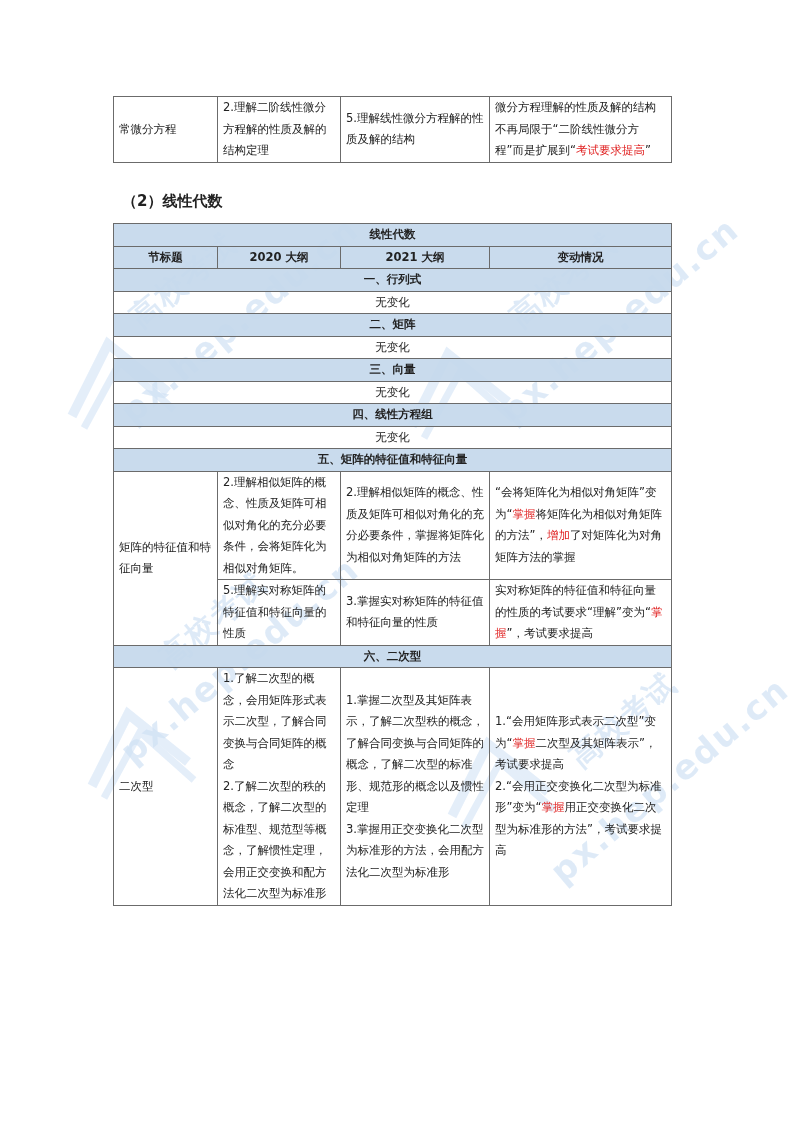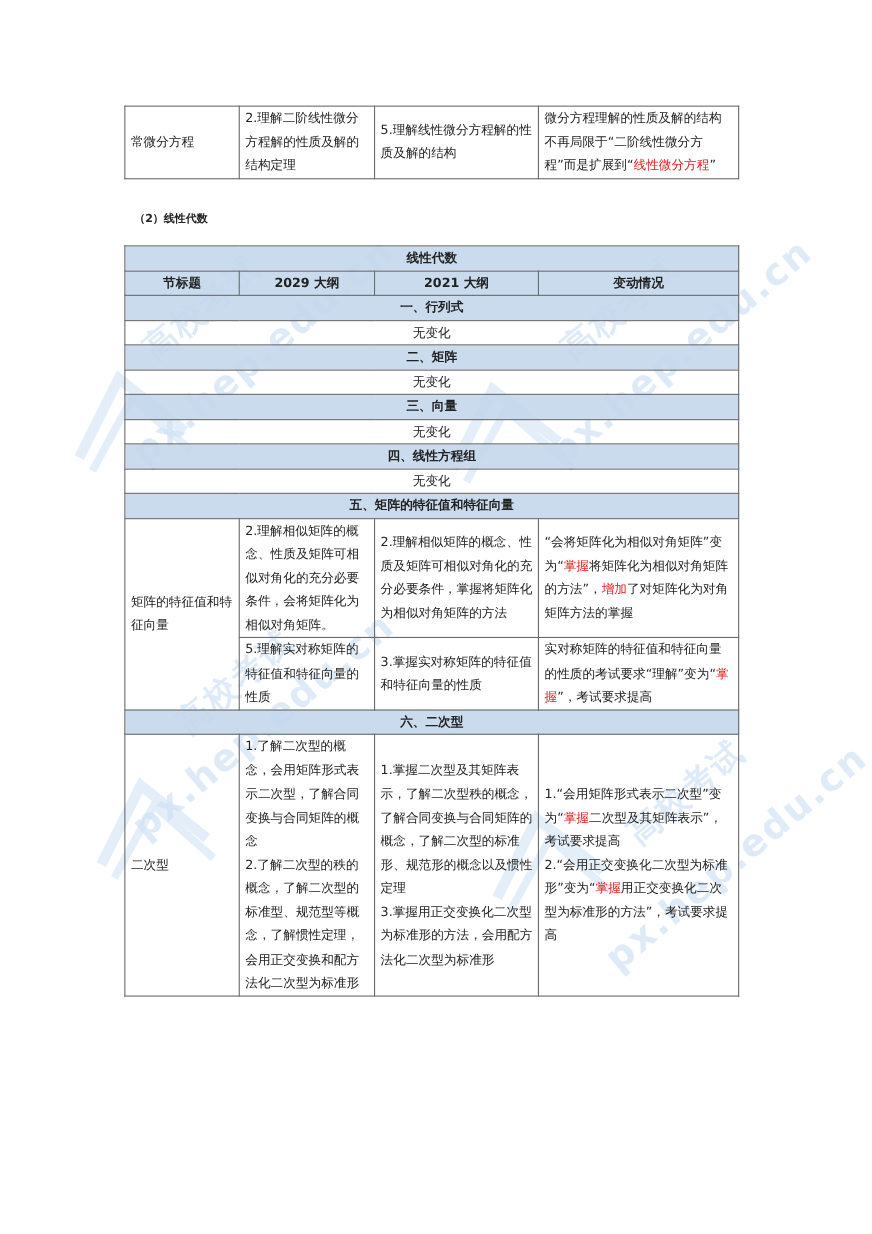--- a/index.html
+++ b/index.html
@@ -22,21 +22,21 @@
   td {
     border: 1px solid #6b6b6b; font-size: 11.5px; line-height: 21.5px;
     padding: 0 5px; vertical-align: middle; background: transparent;
   }
   .top-table { left: 113px; top: 96px; width: 558px; }
   .main-table { left: 113px; top: 223px; width: 558px; }
   .shade { background: rgba(196, 216, 236, 0.92); font-weight: bold; text-align: center; }
   .center { text-align: center; }
   .red { color: #e02020; }
   .section-title {
-    position: absolute; left: 122px; top: 192px; font-size: 10px;
+    position: absolute; left: 122px; top: 192px; font-size: 15px;
     font-weight: bold; z-index: 1;
   }
   .r21 td { height: 20px; }
 </style>
 </head>
 <body>
 
 <div class="watermark wm-text" style="left:90px; top:300px;">px.hep.edu.cn</div>
 <div class="watermark wm-text" style="left:470px; top:300px;">px.hep.edu.cn</div>
 <div class="watermark wm-text" style="left:90px; top:640px;">px.hep.edu.cn</div>
@@ -69,42 +69,42 @@
       <col style="width:123px">
       <col style="width:149px">
       <col style="width:182px">
   </colgroup>
   <tbody>
       <tr style="height:63px;">
     <td>常微分方程</td>
     <td>2.理解二阶线性微分方程解的性质及解的结构定理</td>
     <td>5.理解线性微分方程解的性质及解的结构</td>
     <td>
-      <span>微分方程理解的性质及解的结构不再局限于“二阶线性微分方程”而是扩展到“</span><span class="red">线性微分方程</span><span>”</span>
+      <span>微分方程理解的性质及解的结构不再局限于“二阶线性微分方程”而是扩展到“</span><span class="red">考试要求提高</span><span>”</span>
     </td>
   </tr>
 </tbody>
   </table>
 
 <div class="section-title">（2）线性代数</div>
 
 <table class="main-table">
   <colgroup>
     <col style="width:104px">
       <col style="width:123px">
       <col style="width:149px">
       <col style="width:182px">
   </colgroup>
   <tbody>
       <tr class="r21">
     <td colspan="4" class="shade">线性代数</td>
   </tr>
   <tr class="r21">
     <td class="shade">节标题</td>
-    <td class="shade">2029 大纲</td>
+    <td class="shade">2020 大纲</td>
     <td class="shade">2021 大纲</td>
     <td class="shade">变动情况</td>
   </tr>
 
   <tr class="r21">
     <td colspan="4" class="shade">一、行列式</td>
   </tr>
   <tr class="r21">
     <td colspan="4" class="center">无变化</td>
   </tr>

